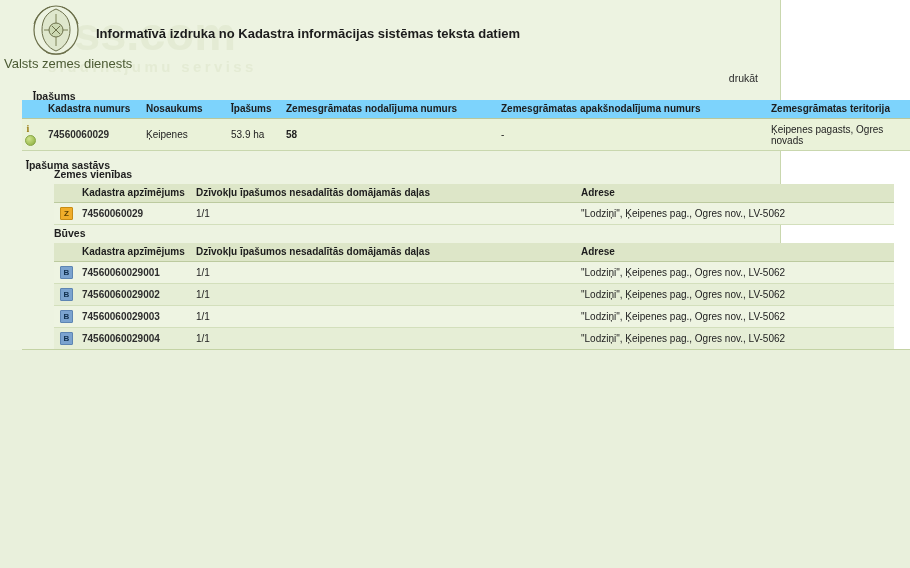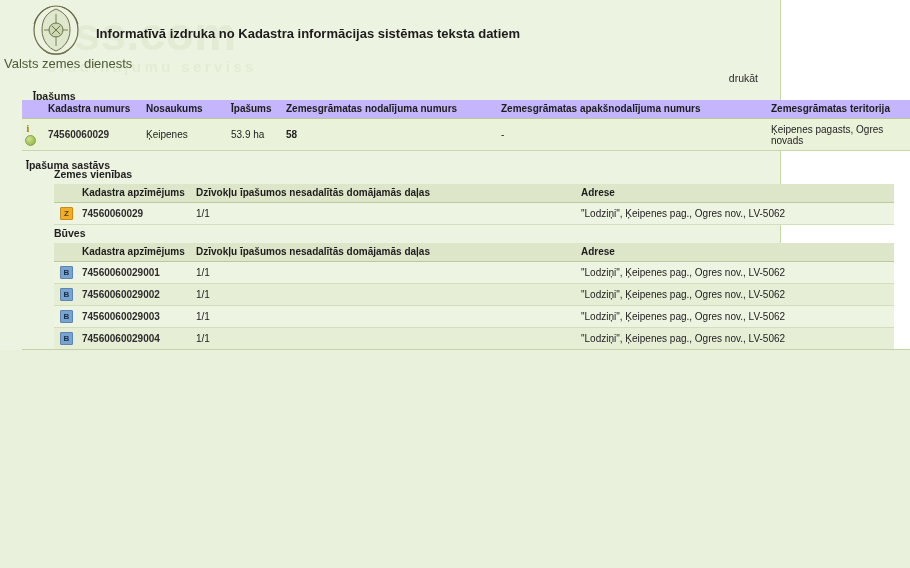--- a/index.html
+++ b/index.html
@@ -120,21 +120,21 @@
     vertical-align: middle;
     color: #222;
   }
 
   
   #tbl-main {
     position: absolute;
     left: 22px; top: 100px;
     width: 888px;
   }
-  #tbl-main thead tr { background: #c4b5fd; }
+  #tbl-main thead tr { background: #7dd3fc; }
   #tbl-main thead th { border-bottom: 1px solid #b9c79b; }
   #tbl-main tbody tr { background: #eaf2d9; height: 21px; }
   #tbl-main tbody td { border-bottom: 1px solid #c9d7ae; }
   .cell-icons { width: 22px; padding-left: 2px; }
 
   .icon-i, .icon-globe {
     display: inline-block;
     vertical-align: middle;
   }
   .icon-i {

